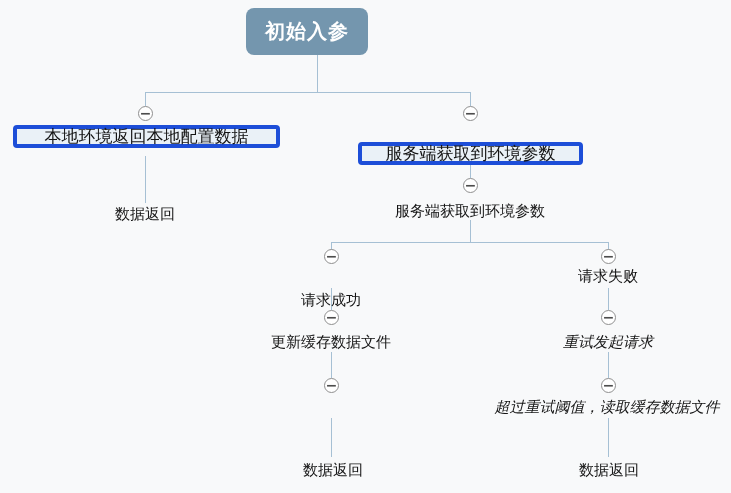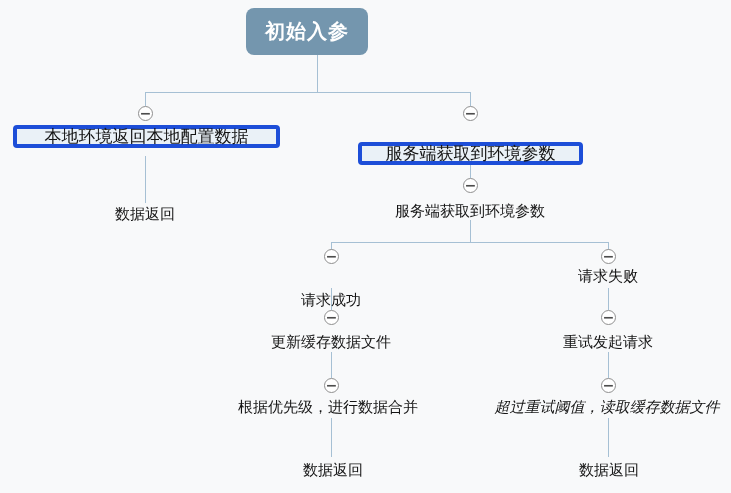--- a/index.html
+++ b/index.html
@@ -129,21 +129,20 @@
   <div class="box-node local">本地环境返回本地配置数据</div>
   <div class="box-node server">服务端获取到环境参数</div>
 
   <div class="text-node" style="left:70px;top:206px;width:150px;">数据返回</div>
   <div class="text-node" style="left:385px;top:203px;width:170px;">服务端获取到环境参数</div>
 
   <div class="text-node" style="left:256px;top:268px;width:150px;margin-top:24px;">请求成功</div>
   <div class="text-node" style="left:246px;top:334px;width:170px;">更新缓存数据文件</div>
 
   <div class="text-node" style="left:533px;top:268px;width:150px;">请求失败</div>
-  <div class="text-node" style="left:523px;top:334px;width:170px;">重试发起请求</div>
+  <div class="text-node" style="left:523px;top:334px;width:170px;font-style:italic;">重试发起请求</div>
 
-  <div class="text-node" style="left:218px;top:399px;width:220px;">根据优先级，进行数据合并</div>
   <div class="text-node" style="left:482px;top:399px;width:250px;font-style:italic;">超过重试阈值，读取缓存数据文件</div>
 
   <div class="text-node" style="left:258px;top:462px;width:150px;">数据返回</div>
   <div class="text-node" style="left:534px;top:462px;width:150px;">数据返回</div>
 
 </div>
 
 </body></html>

